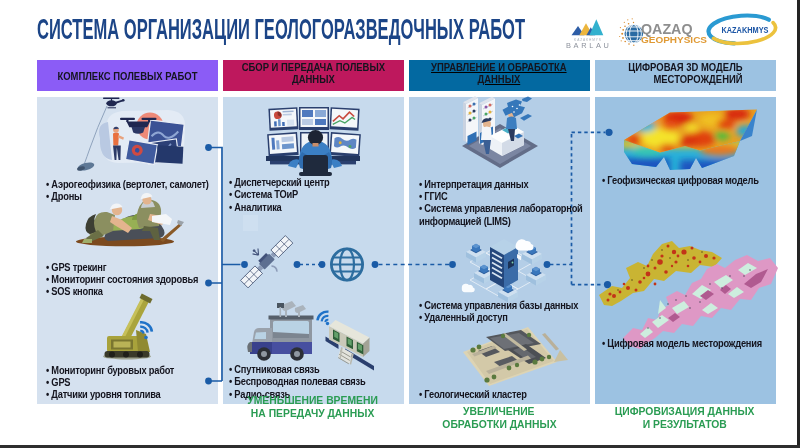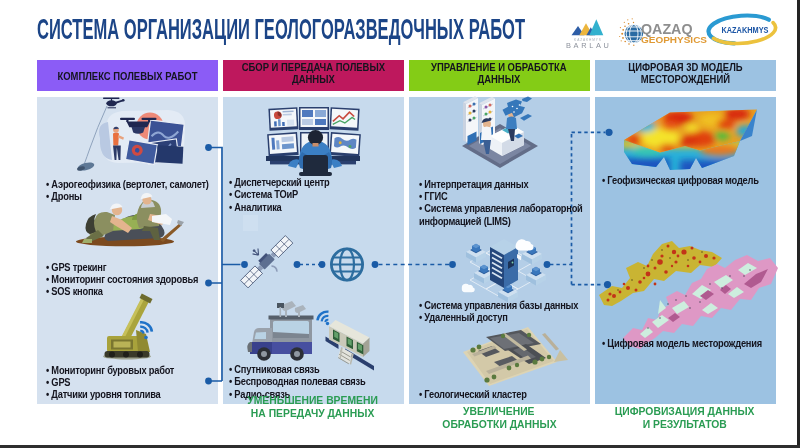--- a/index.html
+++ b/index.html
@@ -16,24 +16,24 @@
 </style></head>
 <body>
 <div class="page">
 
 <div class="hdr" style="left:37px;background:#8b5cf6;">
       <span style="margin-top:2px;">КОМПЛЕКС ПОЛЕВЫХ РАБОТ</span>
     </div>
 <div class="hdr" style="left:222.5px;background:#be185d;">
       <span style="margin-top:-3.5px;">СБОР И ПЕРЕДАЧА ПОЛЕВЫХ<br>ДАННЫХ</span>
     </div>
-<div class="hdr" style="left:408.5px;background:#84cc16;">
+<div class="hdr" style="left:408.5px;background:#0369a1;text-decoration:underline;">
       <span style="margin-top:-3.5px;">УПРАВЛЕНИЕ И ОБРАБОТКА<br>ДАННЫХ</span>
     </div>
-<div class="hdr" style="left:594.5px;background:#9cc2e2;">
+<div class="hdr" style="left:594.5px;background:#9cc2e2;text-align:right;">
       <span style="margin-top:-3.5px;">ЦИФРОВАЯ 3D МОДЕЛЬ<br>МЕСТОРОЖДЕНИЙ</span>
     </div>
 
 <div class="panel" style="left:37px;background:#d5e1ef;"></div>
 <div class="panel" style="left:222.5px;background:#c7daed;"></div>
 <div class="panel" style="left:408.5px;background:#b4cee7;"></div>
 <div class="panel" style="left:594.5px;background:#9cc2e2;"></div>
 
 <svg id="art" width="800" height="448" viewBox="0 0 800 448">
 <text x="37" y="38.6" font-size="29.5" font-weight="bold" fill="#1c4587" textLength="488" lengthAdjust="spacingAndGlyphs">СИСТЕМА ОРГАНИЗАЦИИ ГЕОЛОГОРАЗВЕДОЧНЫХ РАБОТ</text>

